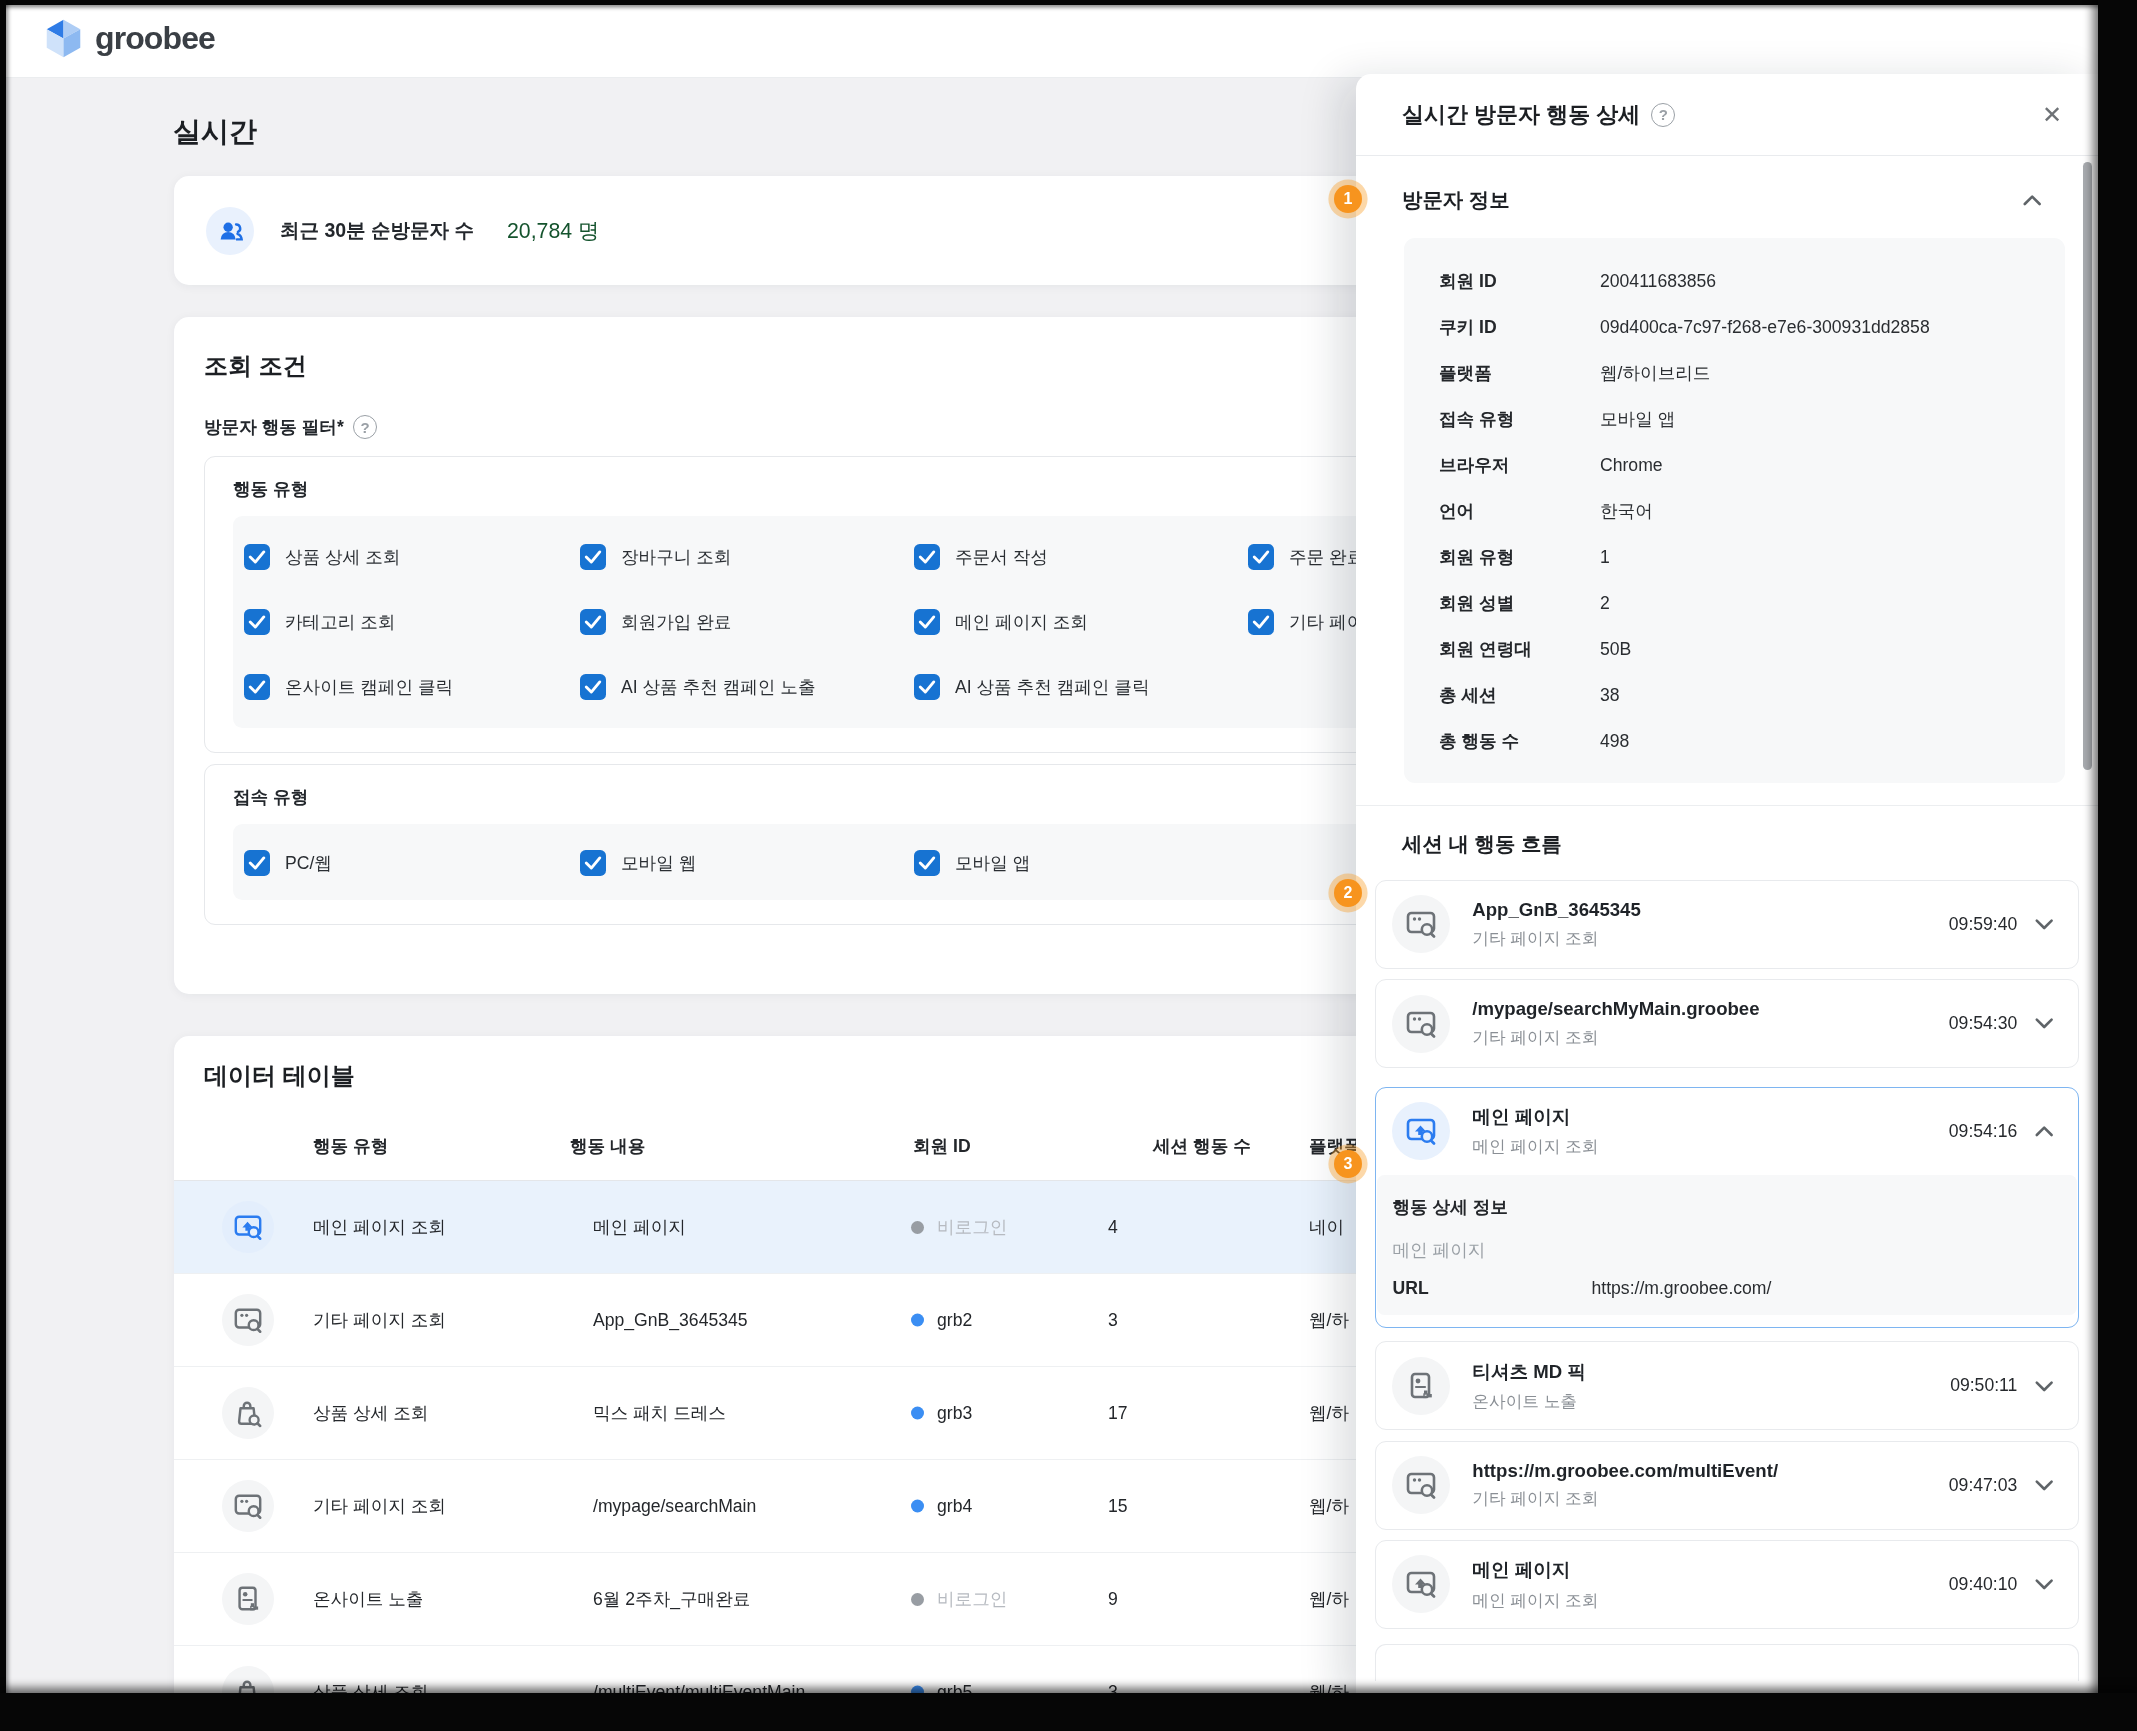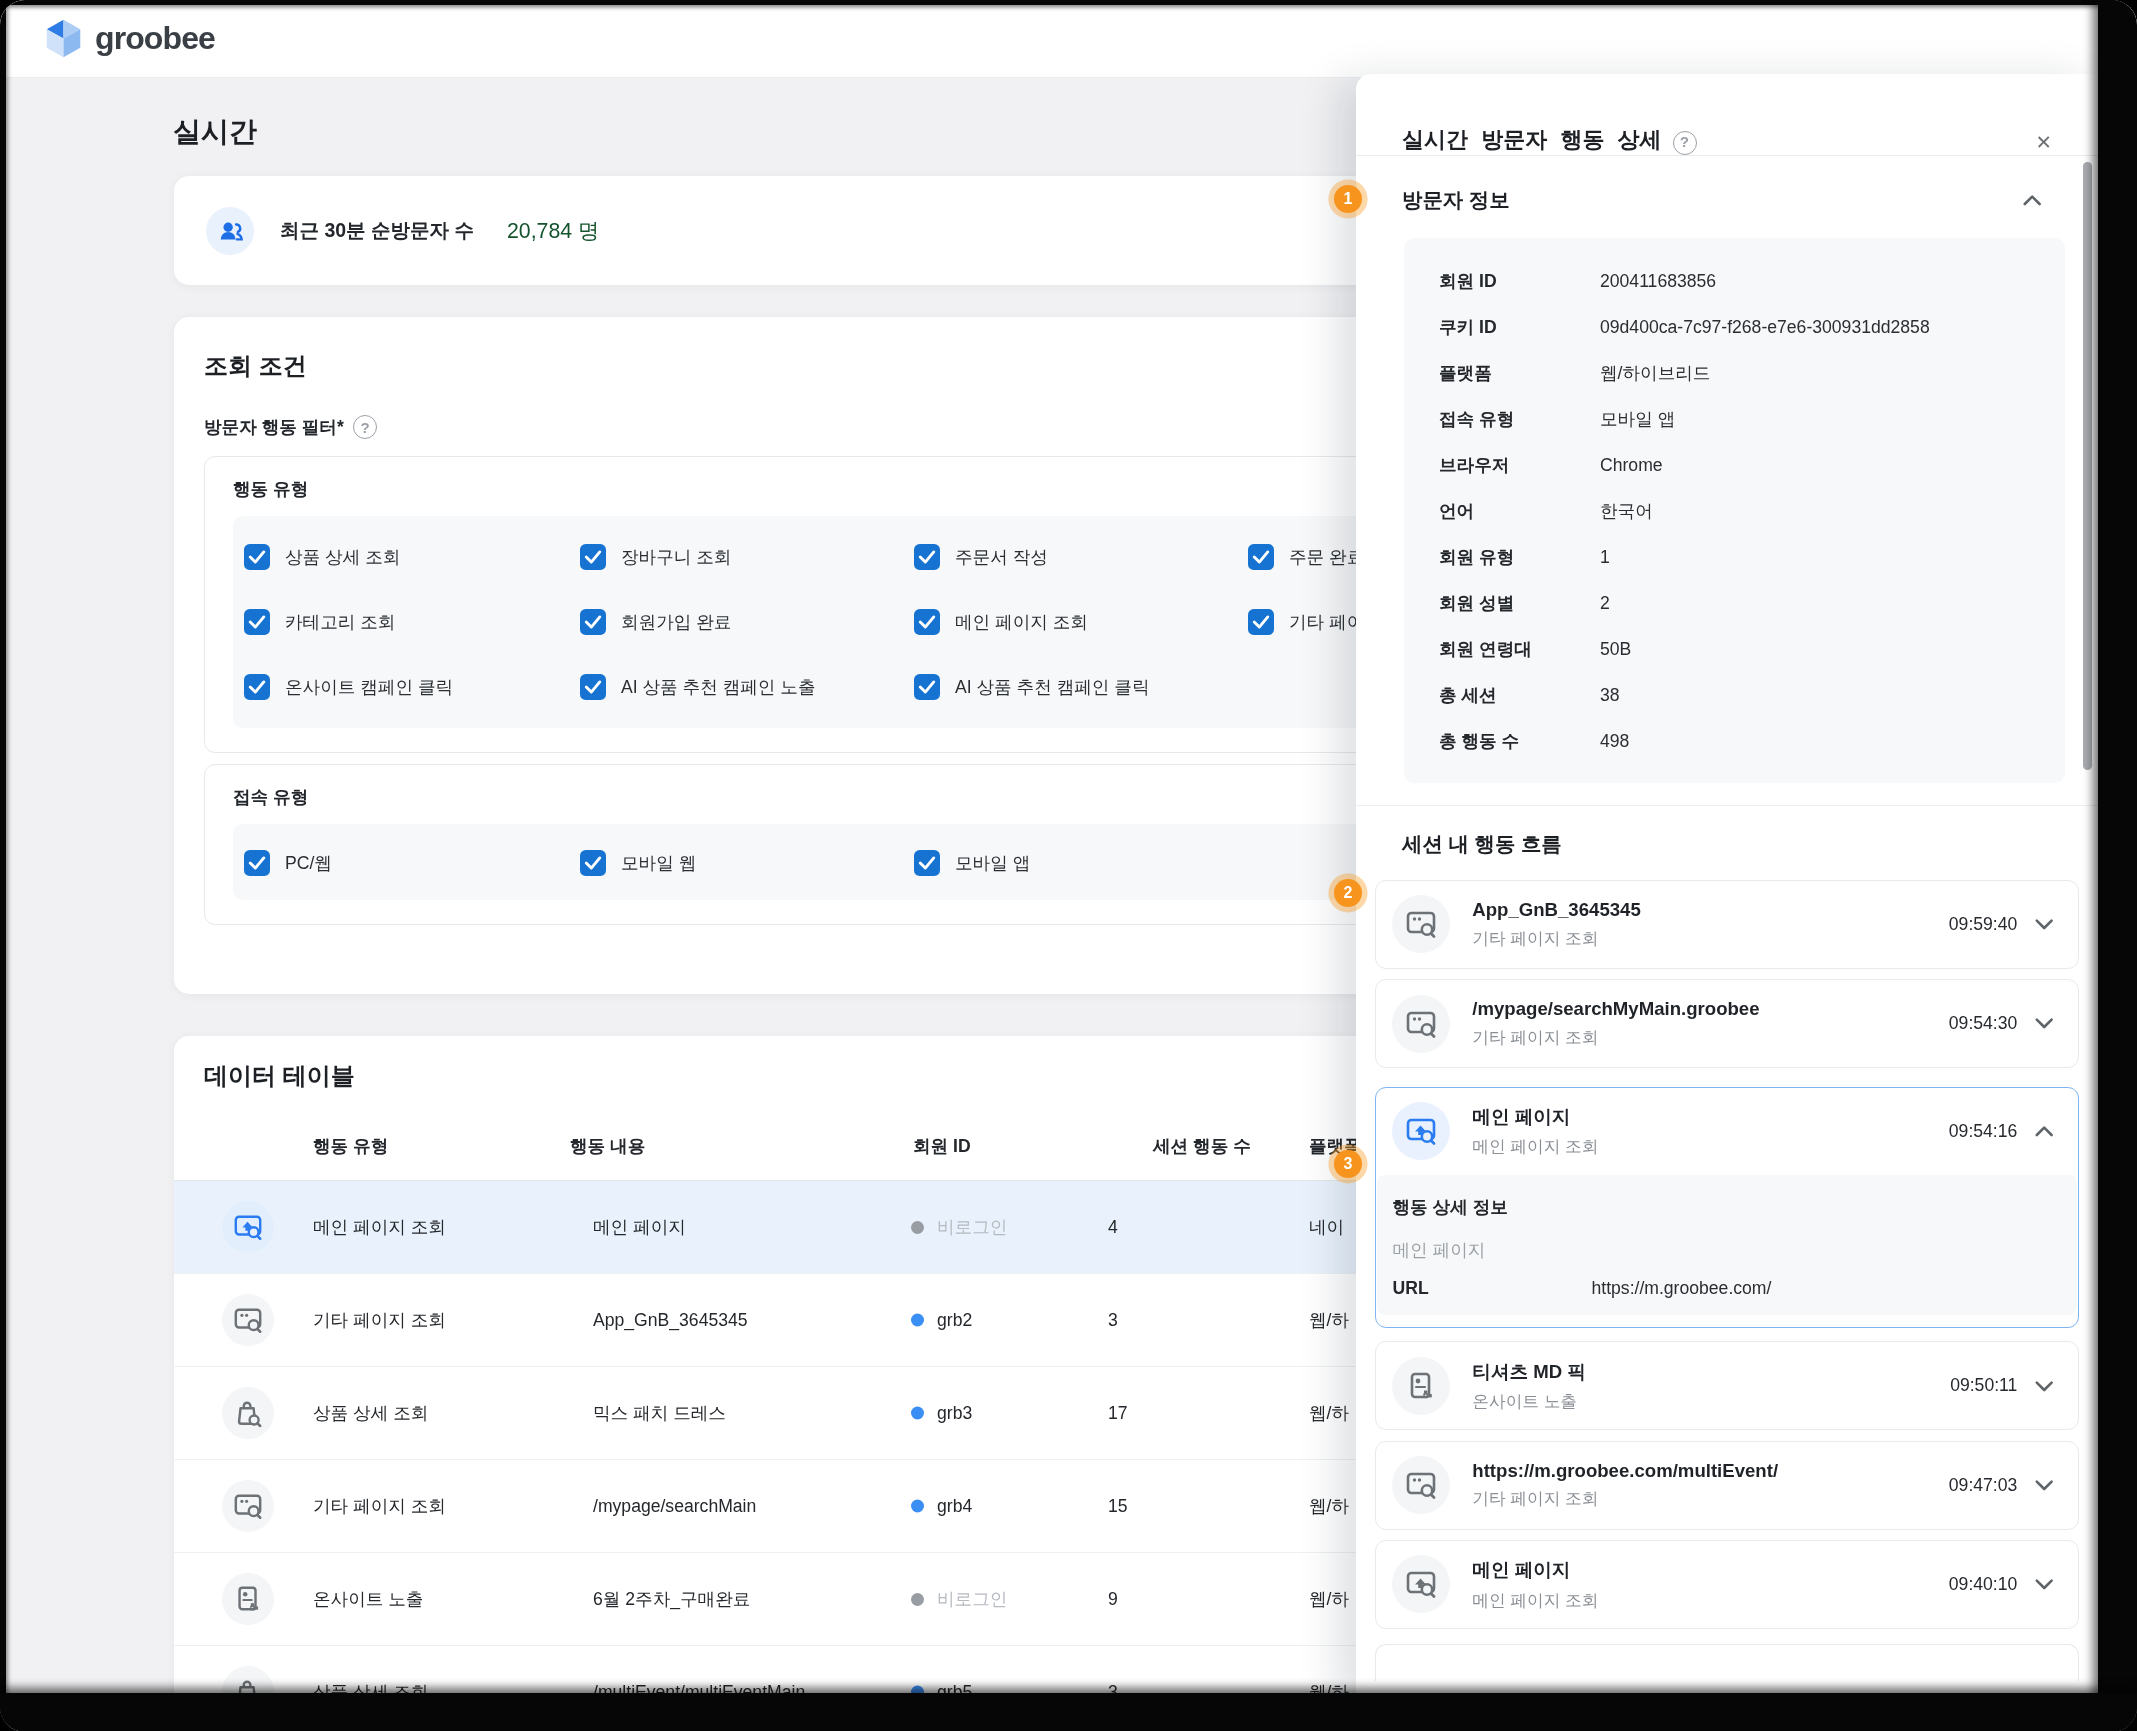--- a/index.html
+++ b/index.html
@@ -1,17 +1,17 @@
 <!DOCTYPE html>
 <html style="font-size:15px"><head>
 <meta charset="utf-8">
 <style>
   * { margin:0; padding:0; box-sizing:border-box; }
   body { background:#000; font-family:"Liberation Sans","DejaVu Sans",sans-serif; }
-  .stage { position:relative; width:2137px; height:1732px; background:#111; overflow:hidden;border-radius:25px; }
+  .stage { position:relative; width:2137px; height:1732px; background:#111; overflow:hidden; }
   .ui { position:absolute; inset:0; background:#f1f1f3; }
 
   
   .frame { position:absolute; background:#060606; z-index:60; }
   .frame.top { left:0; top:0; width:2137px; height:4.6px; box-shadow:0 1.9px 4.6px rgba(0,0,0,.55); }
   .frame.left { left:0; top:0; width:5.6px; height:1732px; box-shadow:1.9px 0 4.6px rgba(0,0,0,.45); }
   .frame.right { left:2098px; top:0; width:39px; height:1732px; box-shadow:-4.6px 0 9.3px 0.9px rgba(0,0,0,.55); }
   .frame.bottom { left:0; top:1693px; width:2137px; height:39px; box-shadow:0 -4.6px 9.3px 0.9px rgba(0,0,0,.6); }
 
   
@@ -52,21 +52,21 @@
   .row-ic { position:absolute; left:48px; top:50%; transform:translateY(-50%); width:52px; height:52px; border-radius:50%; background:#f4f5f6; display:flex; align-items:center; justify-content:center; }
   .trow.selected .row-ic { background:#e3eefc; }
   .member { display:flex; align-items:center; gap:13px; }
   .dot { width:13px; height:13px; border-radius:50%; }
   .dot.blue { background:#3b8ef3; }
   .dot.gray { background:#989da3; }
   .member.guest span { color:#b6bac0; }
 
   
   .panel { position:absolute; left:1356px; top:74px; width:742px; height:1623px; background:#fff; border-radius:15px 0 0 0; box-shadow:-16.7px 5.6px 41px rgba(15,25,40,.14); z-index:10; }
-  .panel-header { height:82px; display:flex; align-items:flex-end; padding:0 47px 0 46px; border-bottom:0.9px solid #e9ebee;font-family:Liberation Mono, monospace; }
+  .panel-header { height:82px; display:flex; align-items:center; padding:0 36px 0 46px; border-bottom:0.9px solid #e9ebee; }
   .panel-title { font-size:22px; font-weight:bold; color:#1c1f23; margin-right:11px; }
   .panel-close { margin-left:auto; font-size:24px; color:#6e7276; cursor:pointer; line-height:1; }
   .sec-head { margin:30px 56px 0 46px; display:flex; align-items:center; }
   .sec-title { font-size:20.4px; font-weight:bold; color:#1c1f23; }
   .sec-head .chev { margin-left:auto; }
   .info-box { margin:24px 33px 0 48px; background:#f7f8f9; border-radius:11px; padding:20.4px 0 18.6px 0; }
   .info-row { height:46px; display:flex; align-items:center; padding-left:35px; }
   .info-label { width:161px; font-size:17.6px; font-weight:bold; color:#24272b; flex:none; }
   .info-value { font-size:17.6px; color:#2a2d31; }
   .panel-div { margin:22px 0 0 0; height:0.9px; background:#eceef0; }

